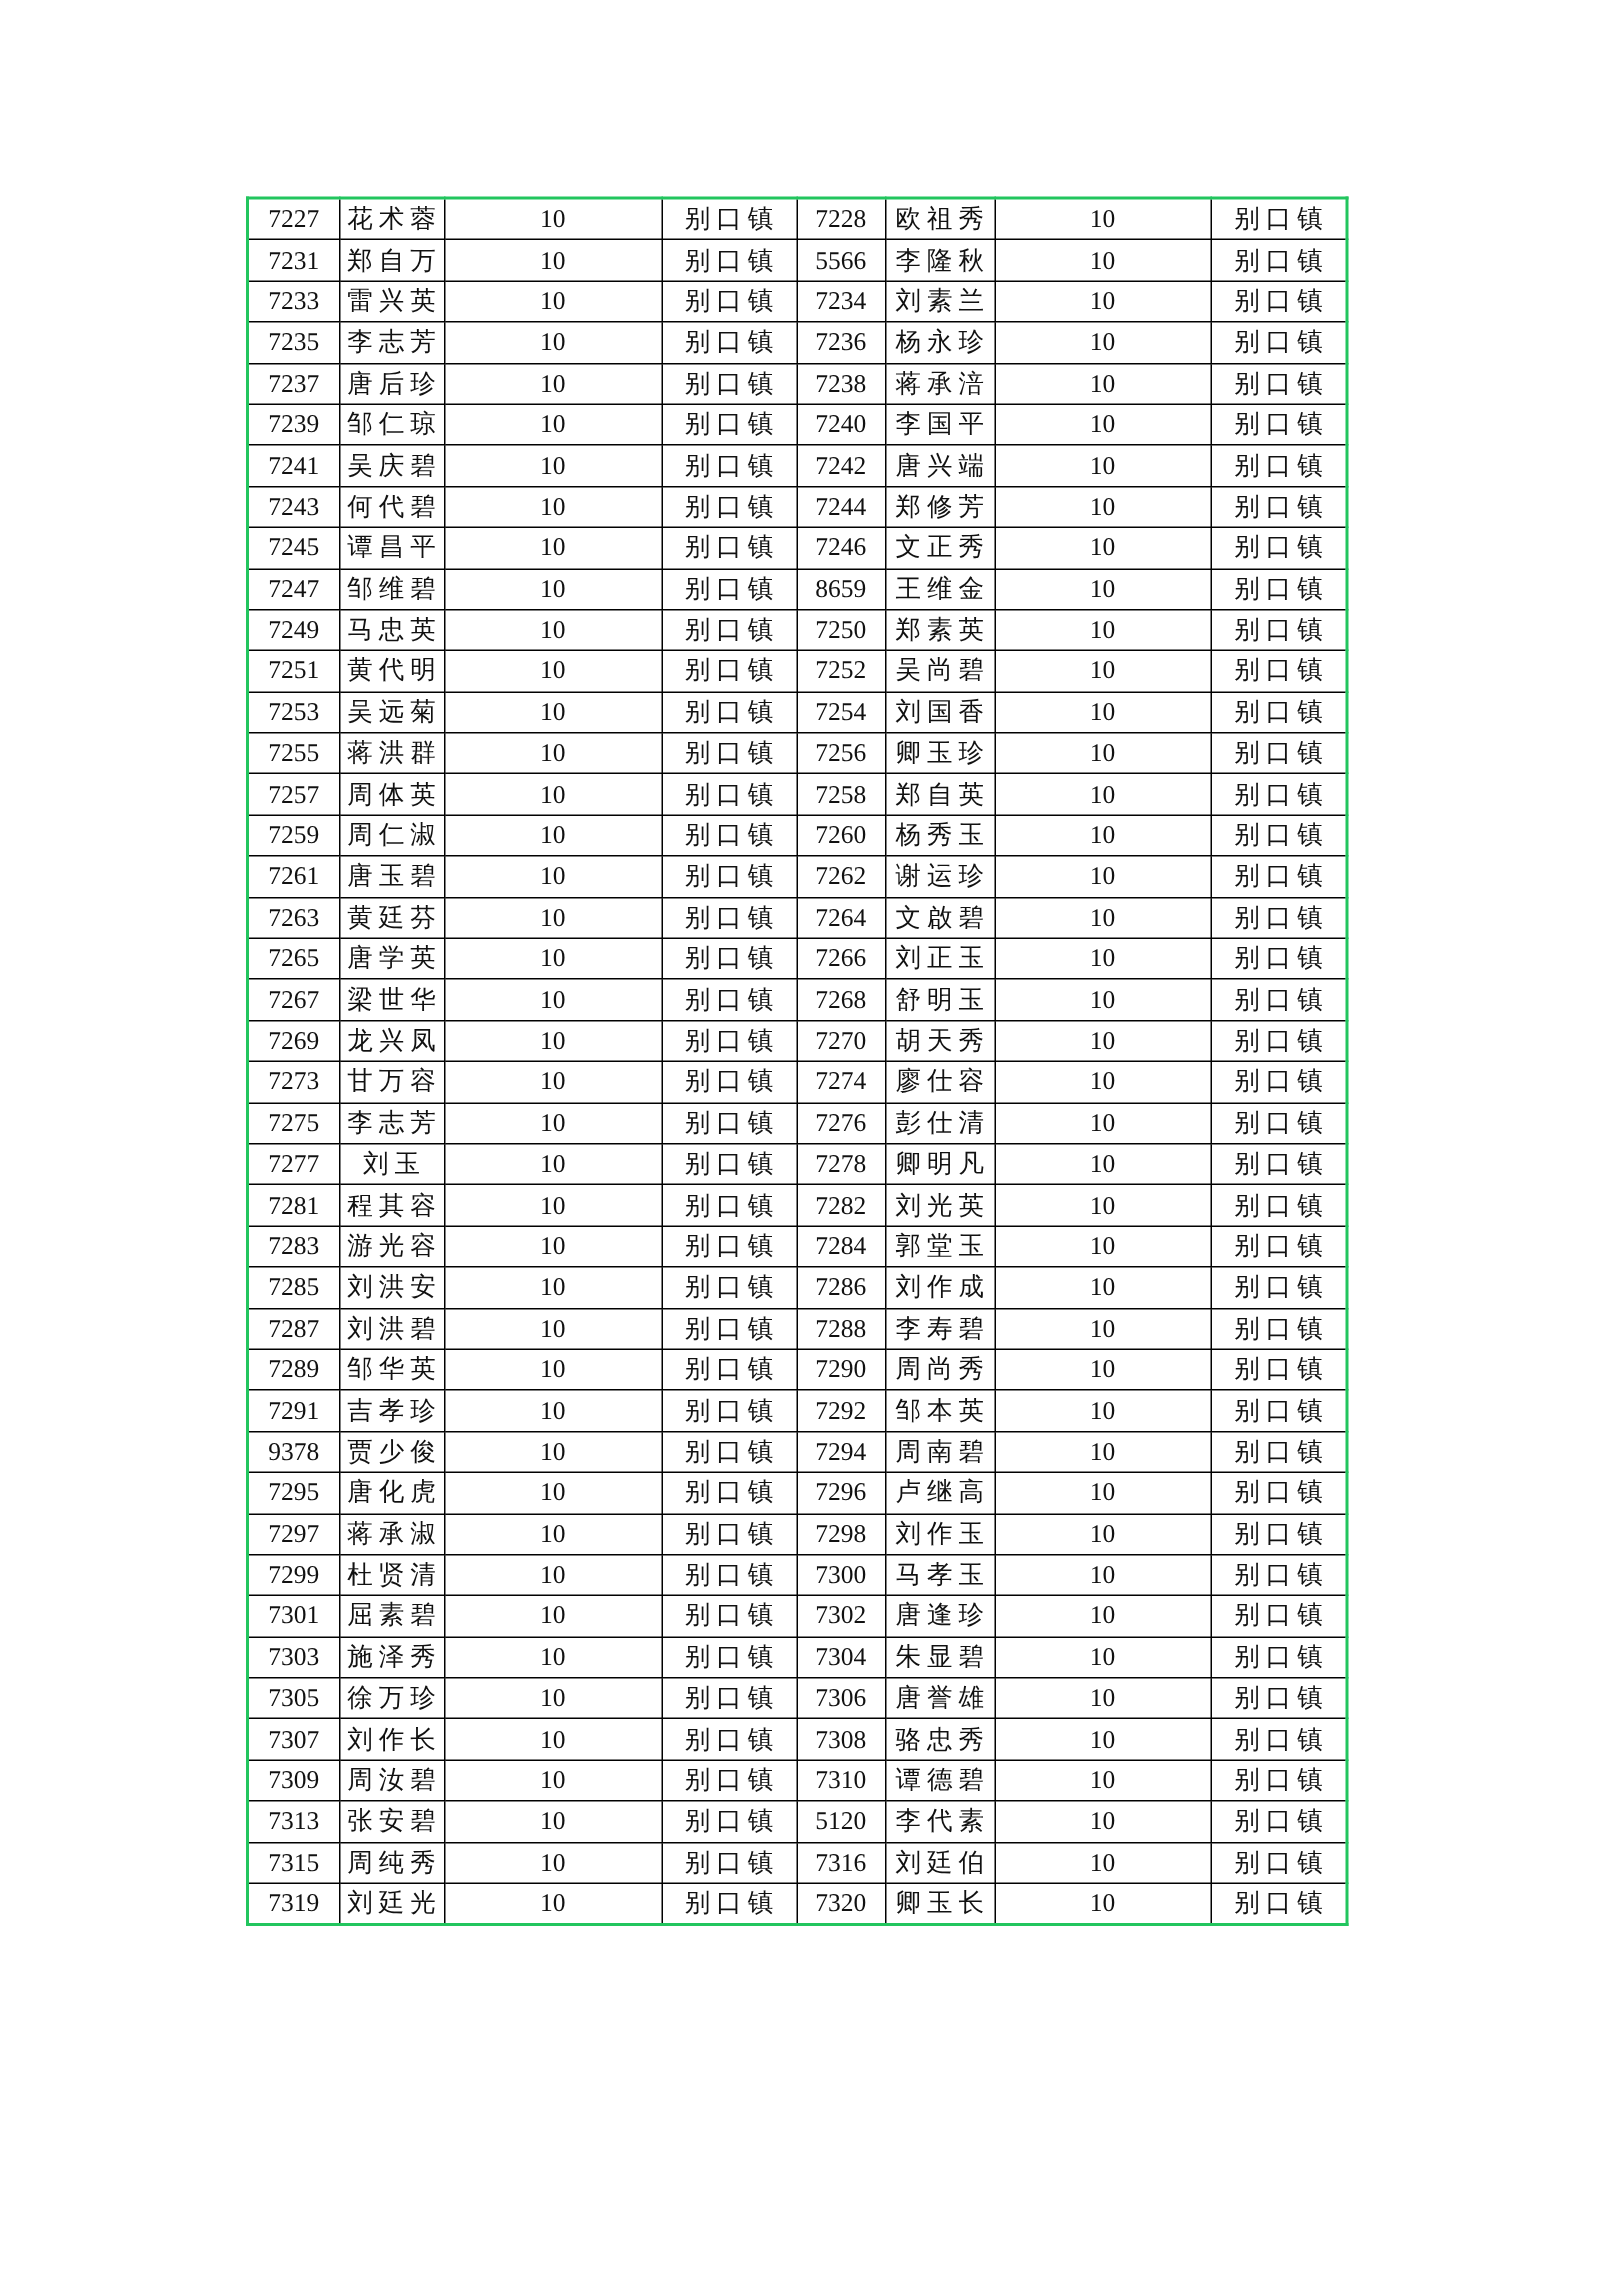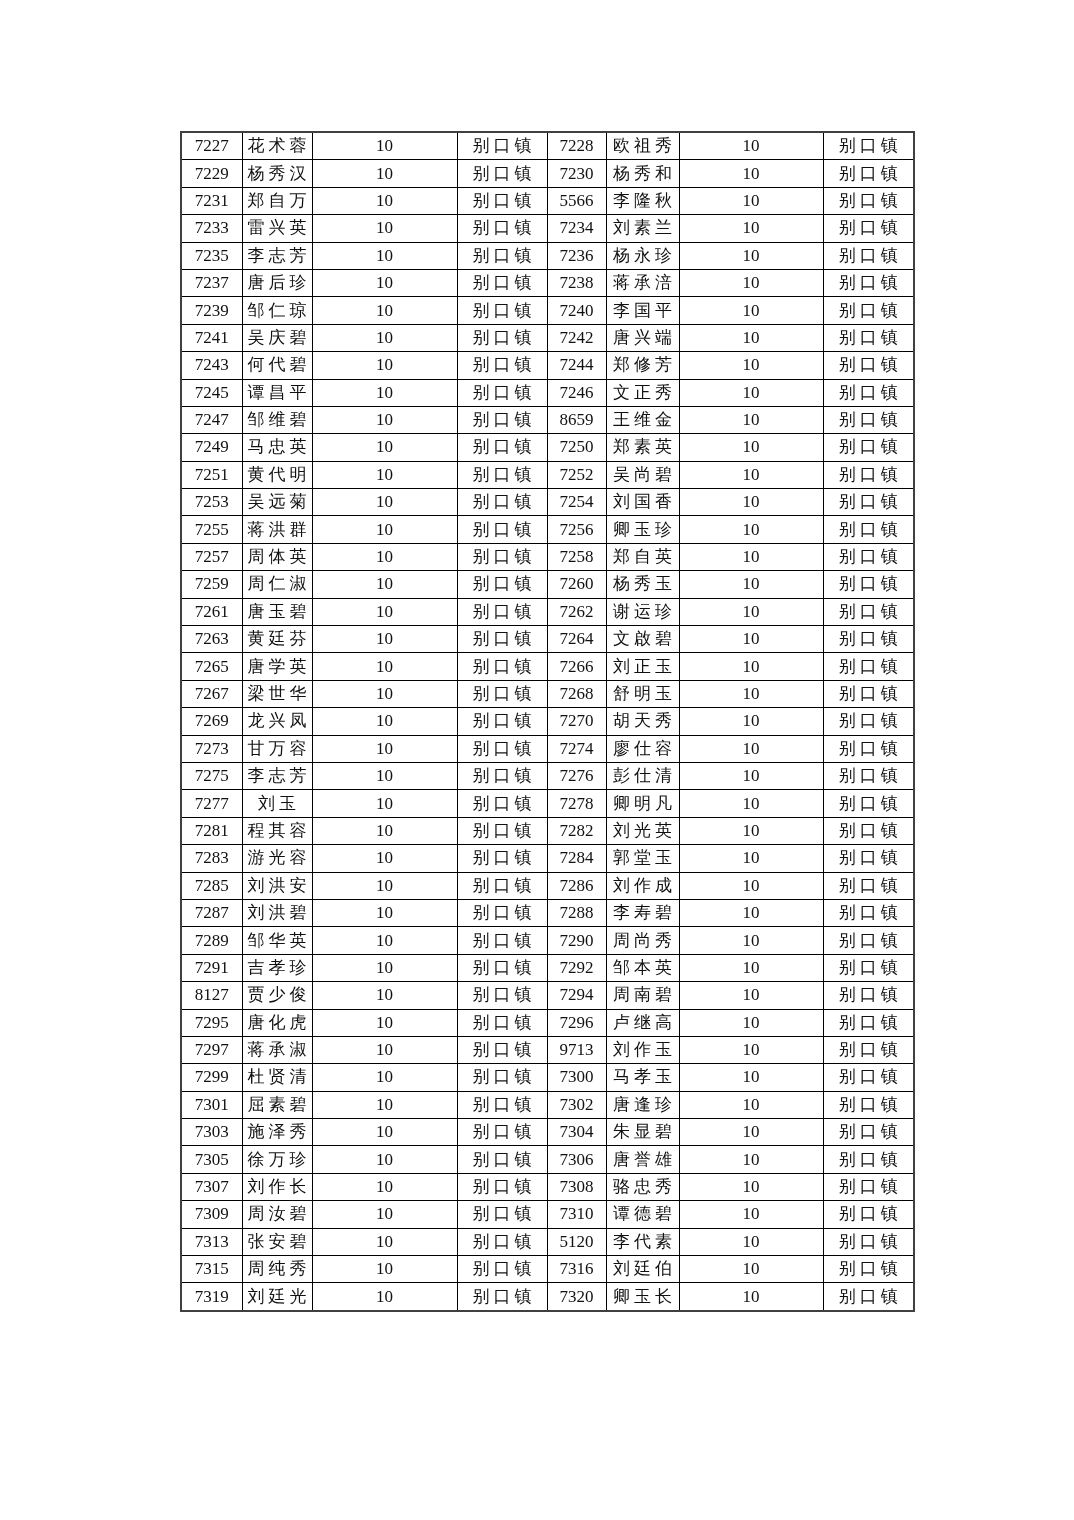--- a/index.html
+++ b/index.html
@@ -10,26 +10,26 @@
   .page {
     position: relative;
     width: 1074px;
     height: 1520px;
     background: #ffffff;
     font-family: "Liberation Serif", "DejaVu Serif", serif;
     color: #111111;
   }
   table.roster {
     position: absolute;
-    left: 180px;
+    left: 164px;
     top: 131px;
     width: 630px;
     border-collapse: collapse;
     table-layout: fixed;
-    border: 2px solid #404040;
+    border: 2px solid #22c55e;
   }
   table.roster td {
     border: 1px solid #000000;
     height: 26.4px;
     padding: 0;
     text-align: center;
     vertical-align: middle;
     font-size: 17px;
     line-height: 26px;
     white-space: nowrap;
@@ -60,30 +60,20 @@
           <td class="c-id">7227</td>
           <td class="c-name">花术蓉</td>
           <td class="c-val">10</td>
           <td class="c-town">别口镇</td>
           <td class="c-id">7228</td>
           <td class="c-name">欧祖秀</td>
           <td class="c-val">10</td>
           <td class="c-town">别口镇</td>
         </tr>
         <tr>
-          <td class="c-id">7229</td>
-          <td class="c-name">杨秀汉</td>
-          <td class="c-val">10</td>
-          <td class="c-town">别口镇</td>
-          <td class="c-id">7230</td>
-          <td class="c-name">杨秀和</td>
-          <td class="c-val">10</td>
-          <td class="c-town">别口镇</td>
-        </tr>
-        <tr>
           <td class="c-id">7231</td>
           <td class="c-name">郑自万</td>
           <td class="c-val">10</td>
           <td class="c-town">别口镇</td>
           <td class="c-id">5566</td>
           <td class="c-name">李隆秋</td>
           <td class="c-val">10</td>
           <td class="c-town">别口镇</td>
         </tr>
         <tr>
@@ -360,21 +350,21 @@
           <td class="c-id">7291</td>
           <td class="c-name">吉孝珍</td>
           <td class="c-val">10</td>
           <td class="c-town">别口镇</td>
           <td class="c-id">7292</td>
           <td class="c-name">邹本英</td>
           <td class="c-val">10</td>
           <td class="c-town">别口镇</td>
         </tr>
         <tr>
-          <td class="c-id">8127</td>
+          <td class="c-id">9378</td>
           <td class="c-name">贾少俊</td>
           <td class="c-val">10</td>
           <td class="c-town">别口镇</td>
           <td class="c-id">7294</td>
           <td class="c-name">周南碧</td>
           <td class="c-val">10</td>
           <td class="c-town">别口镇</td>
         </tr>
         <tr>
           <td class="c-id">7295</td>
@@ -384,21 +374,21 @@
           <td class="c-id">7296</td>
           <td class="c-name">卢继高</td>
           <td class="c-val">10</td>
           <td class="c-town">别口镇</td>
         </tr>
         <tr>
           <td class="c-id">7297</td>
           <td class="c-name">蒋承淑</td>
           <td class="c-val">10</td>
           <td class="c-town">别口镇</td>
-          <td class="c-id">9713</td>
+          <td class="c-id">7298</td>
           <td class="c-name">刘作玉</td>
           <td class="c-val">10</td>
           <td class="c-town">别口镇</td>
         </tr>
         <tr>
           <td class="c-id">7299</td>
           <td class="c-name">杜贤清</td>
           <td class="c-val">10</td>
           <td class="c-town">别口镇</td>
           <td class="c-id">7300</td>

